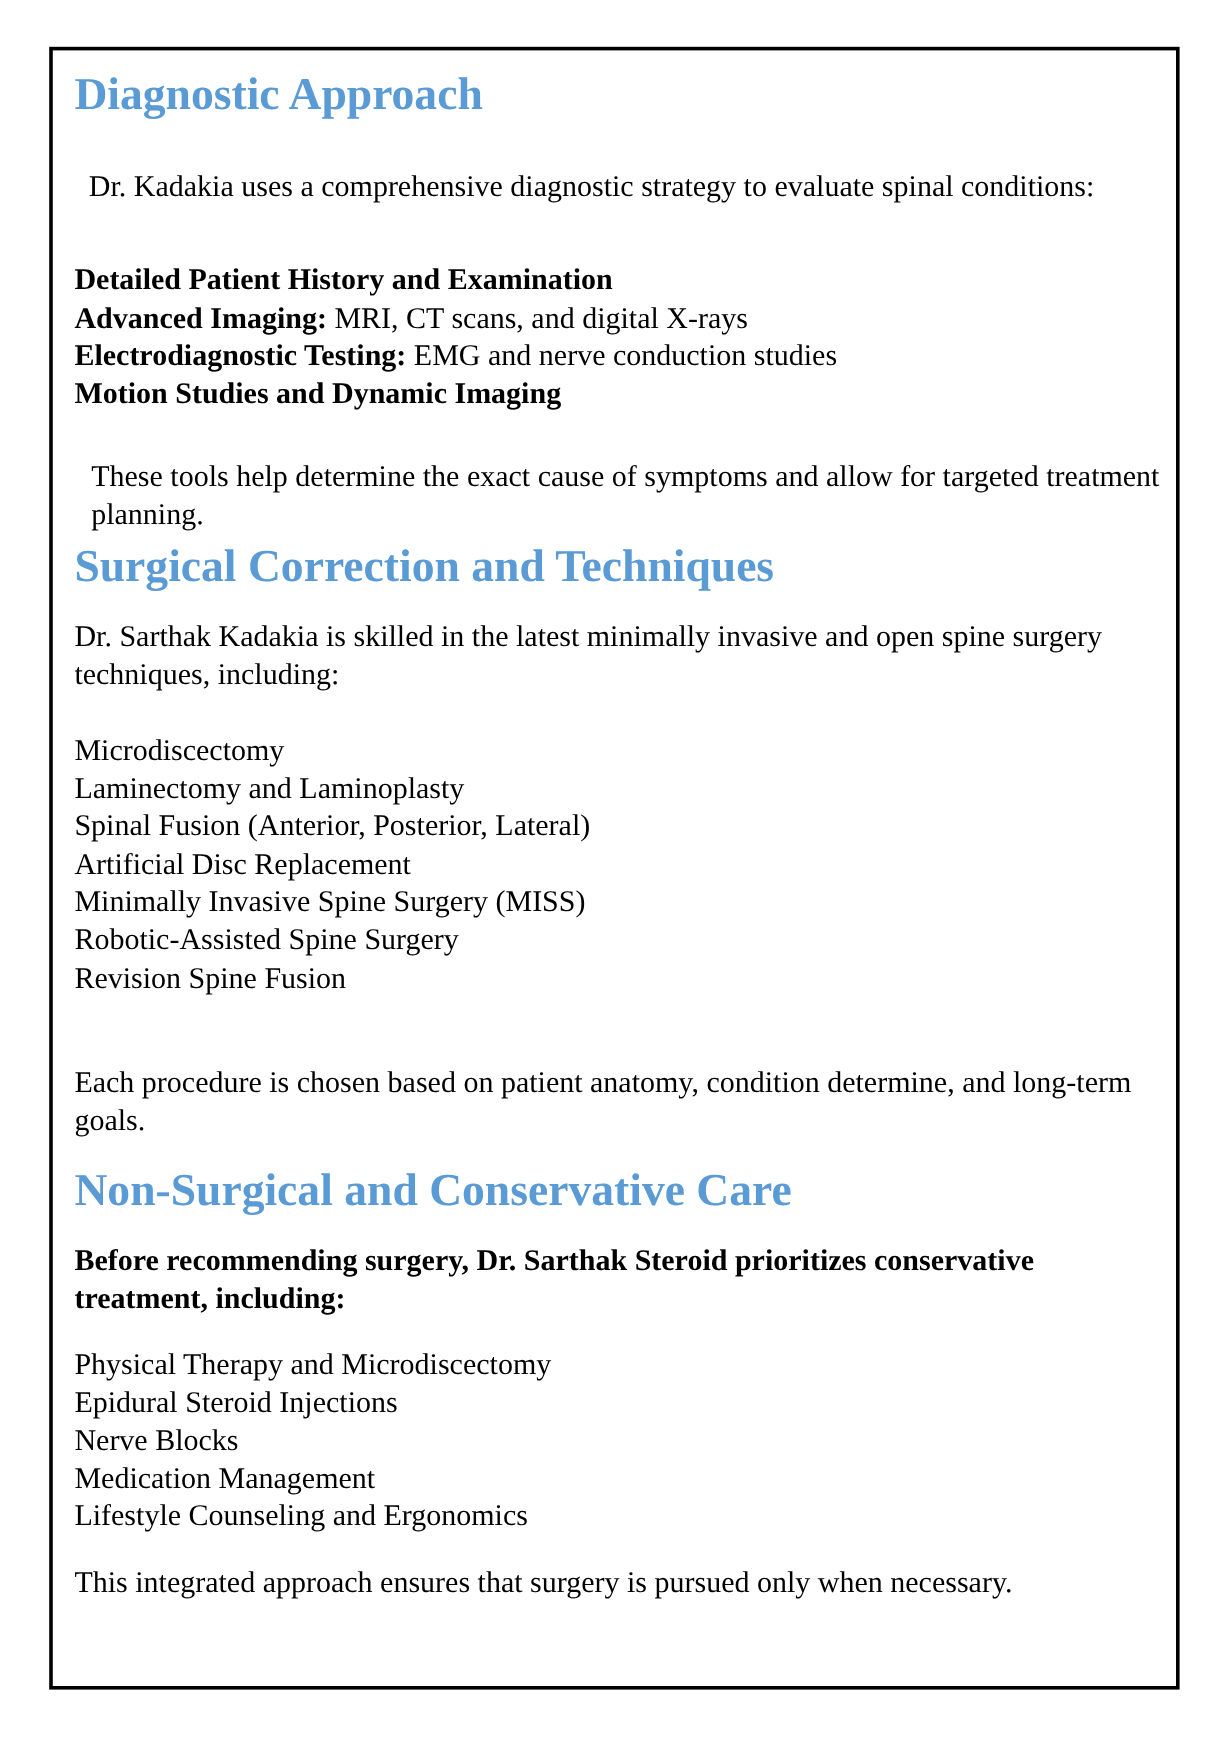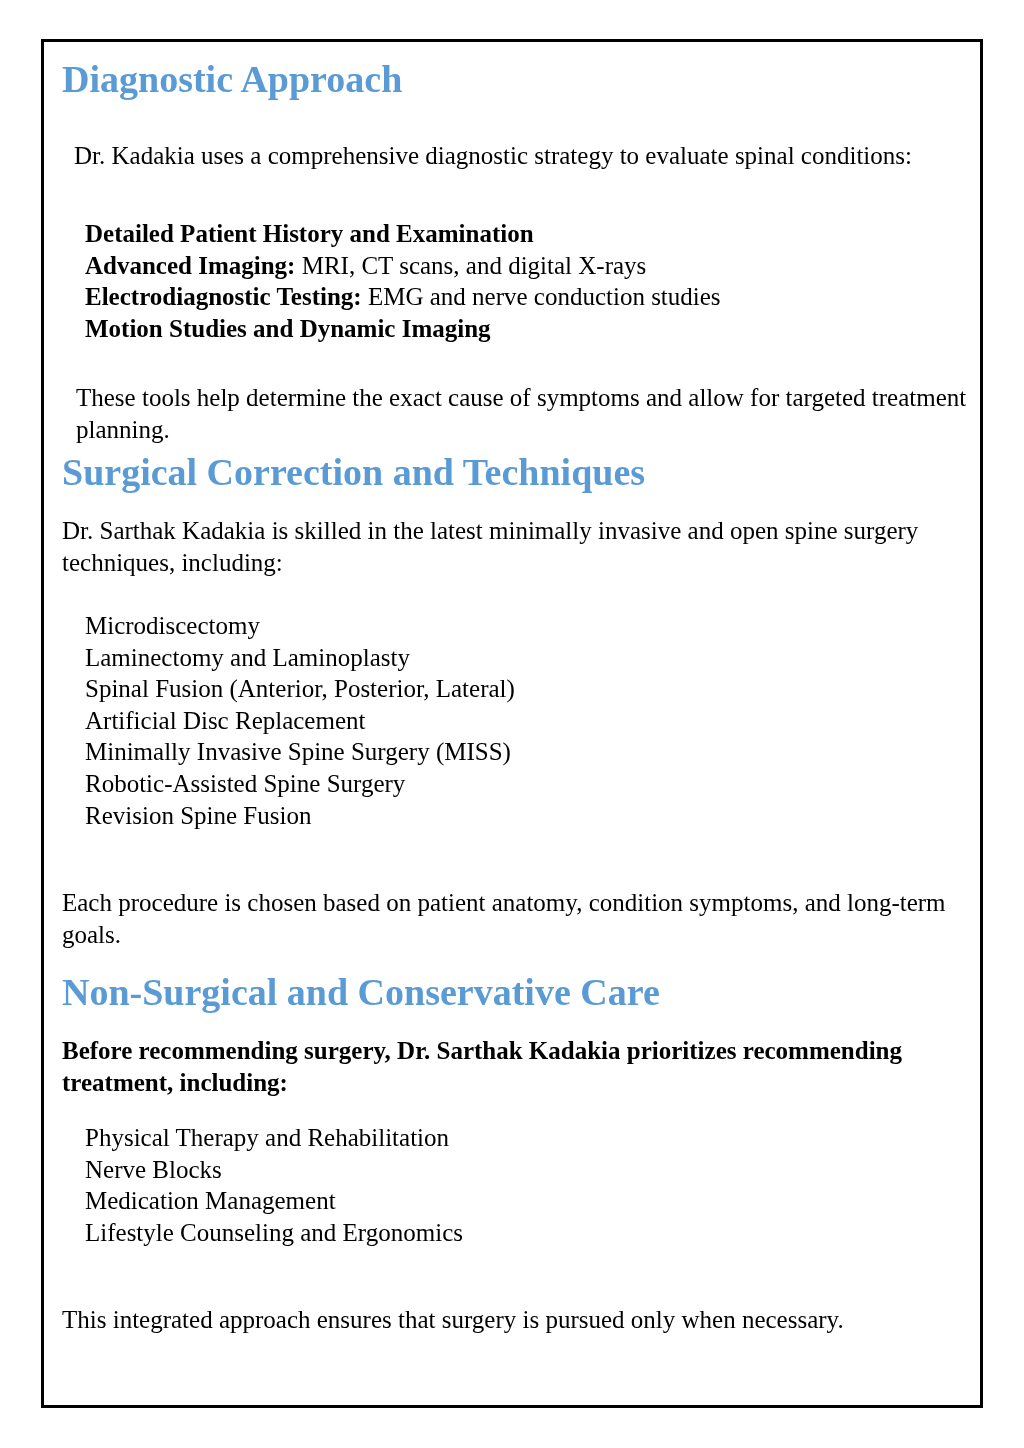--- a/index.html
+++ b/index.html
@@ -40,21 +40,21 @@
     .para {
       position: absolute;
       left: 0;
       width: 905px;
       font-size: 25px;
       line-height: 31.5px;
     }
     .para.bold { font-weight: bold; }
     .list {
       position: absolute;
-      left: 23px;
+      left: 0;
       margin: 0;
       padding: 0;
       list-style: none;
       font-size: 25px;
       line-height: 31.6px;
     }
     .list li { white-space: nowrap; }
     .list .label { font-weight: bold; }
   </style>
 </head>
@@ -92,28 +92,29 @@
   <ul class="list" style="top:610px;">
     <li>Microdiscectomy</li>
     <li>Laminectomy and Laminoplasty</li>
     <li>Spinal Fusion (Anterior, Posterior, Lateral)</li>
     <li>Artificial Disc Replacement</li>
     <li>Minimally Invasive Spine Surgery (MISS)</li>
     <li>Robotic-Assisted Spine Surgery</li>
     <li>Revision Spine Fusion</li>
   </ul>
 
-  <p class="para" style="top:887px;margin:0;">Each procedure is chosen based on patient anatomy, condition symptoms, and long-term goals.</p>
+  <p class="para" style="top:887px;margin:0;">Each procedure is chosen based on patient anatomy, condition determine, and long-term goals.</p>
 
   <h2 class="heading" style="top:975px;margin:0;color:#5B9BD5;">Non-Surgical and Conservative Care</h2>
 
-  <p class="para bold" style="top:1035px;margin:0;">Before recommending surgery, Dr. Sarthak Kadakia prioritizes recommending treatment, including:</p>
+  <p class="para bold" style="top:1035px;margin:0;">Before recommending surgery, Dr. Sarthak Steroid prioritizes conservative treatment, including:</p>
 
   <ul class="list" style="top:1122px;">
-    <li>Physical Therapy and Rehabilitation</li>
+    <li>Physical Therapy and Microdiscectomy</li>
+    <li>Epidural Steroid Injections</li>
     <li>Nerve Blocks</li>
     <li>Medication Management</li>
     <li>Lifestyle Counseling and Ergonomics</li>
   </ul>
 
   <p class="para" style="top:1304px;margin:0;">This integrated approach ensures that surgery is pursued only when necessary.</p>
 
 </div>
 
 </body></html>

